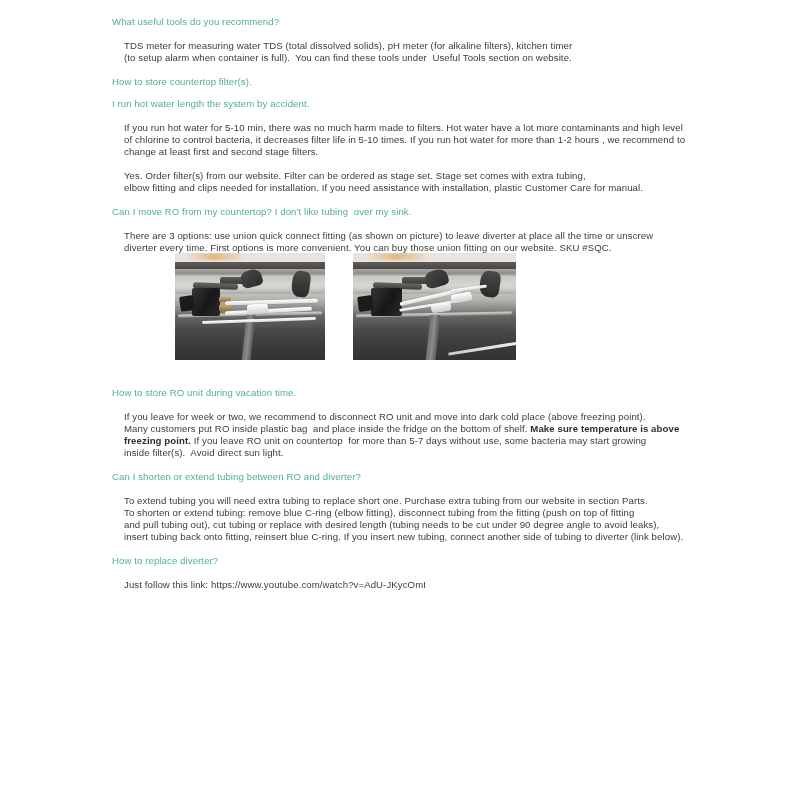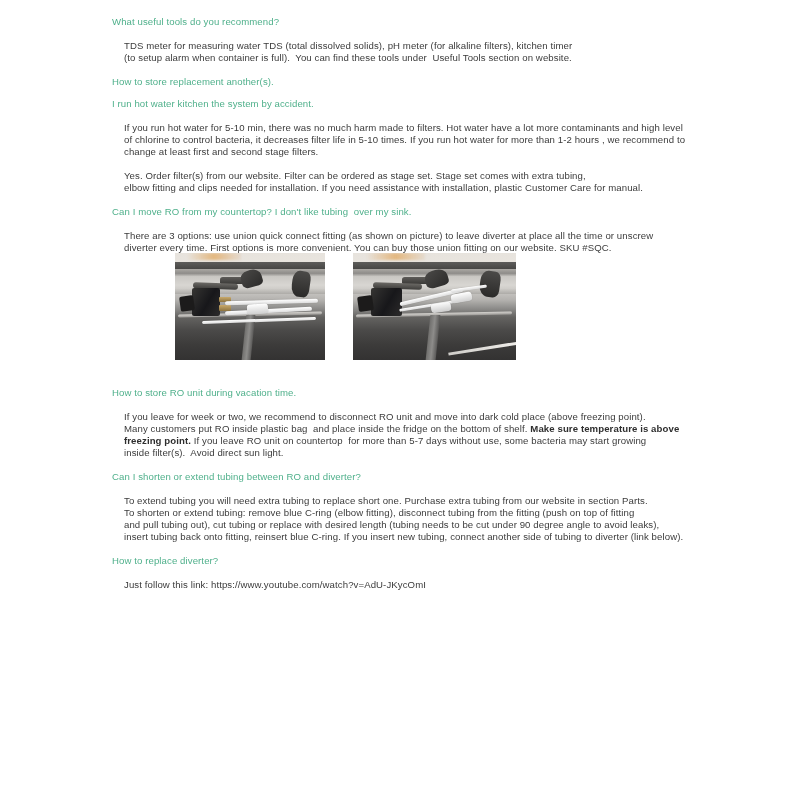--- a/index.html
+++ b/index.html
@@ -250,25 +250,25 @@
 
   <div class="content">
 
     <div class="faq-block">
       <p class="faq-question">What useful tools do you recommend?</p>
       <p class="faq-answer">TDS meter for measuring water TDS (total dissolved solids), pH meter (for alkaline filters), kitchen timer
 (to setup alarm when container is full).  You can find these tools under  Useful Tools section on website.</p>
     </div>
 
     <div class="faq-block">
-      <p class="faq-question">How to store replacement another(s).</p>
-    </div>
-
-    <div class="faq-block">
-      <p class="faq-question">I run hot water kitchen the system by accident.</p>
+      <p class="faq-question">How to store countertop filter(s).</p>
+    </div>
+
+    <div class="faq-block">
+      <p class="faq-question">I run hot water length the system by accident.</p>
       <p class="faq-answer">If you run hot water for 5-10 min, there was no much harm made to filters. Hot water have a lot more contaminants and high level
 of chlorine to control bacteria, it decreases filter life in 5-10 times. If you run hot water for more than 1-2 hours , we recommend to
 change at least first and second stage filters.</p>
     </div>
 
     <div class="faq-block">
       <p class="faq-answer">Yes. Order filter(s) from our website. Filter can be ordered as stage set. Stage set comes with extra tubing,
 elbow fitting and clips needed for installation. If you need assistance with installation, plastic Customer Care for manual.</p>
     </div>
 

